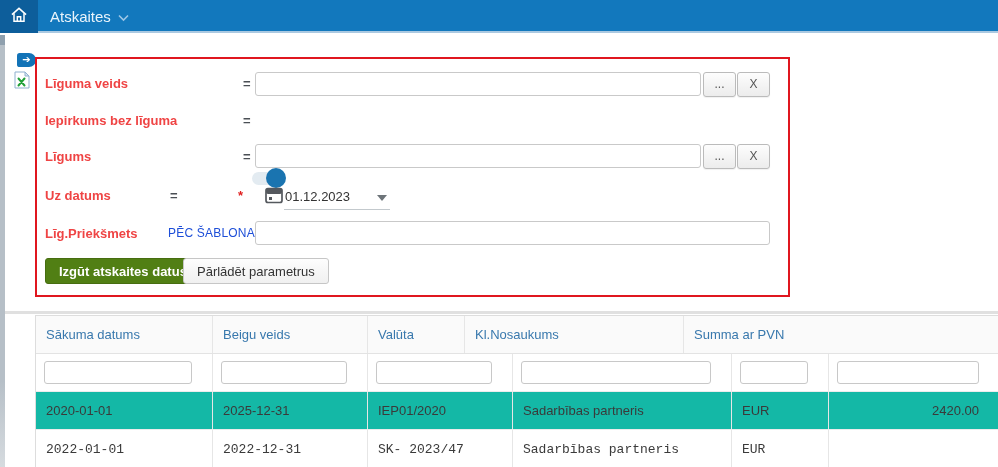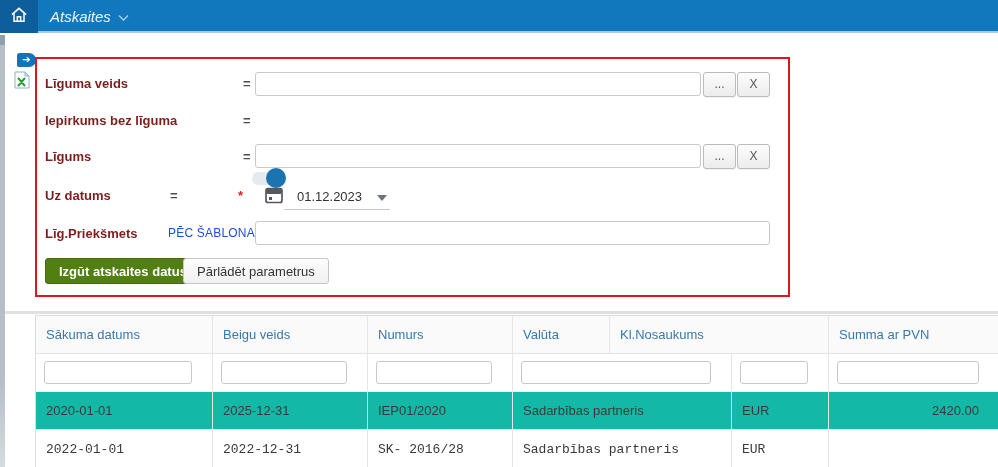--- a/index.html
+++ b/index.html
@@ -8,47 +8,47 @@
     position:relative; width:998px; height:467px; overflow:hidden;
     background:#fff; font-family:"Liberation Sans","DejaVu Sans",sans-serif;
     font-size:13px; color:#3a3f45;
   }
   
   .topbar { position:absolute; left:0; top:0; width:998px; height:33px;
     background:#1278BD; border-bottom:2px solid #abc9e1; }
   .home-tile { position:absolute; left:0; top:0; width:38px; height:33px;
     background:#0D5E9B; display:flex; align-items:center; justify-content:center; cursor:pointer; }
   .tb-title { position:absolute; left:50px; top:0; height:33px; display:flex;
-    align-items:center; gap:7px; color:#eaf4fb; font-size:15px; cursor:pointer;font-style:italic; }
+    align-items:center; gap:7px; color:#eaf4fb; font-size:15px; cursor:pointer; }
   
   .left-strip { position:absolute; left:0; top:35px; width:5px; height:432px;
     background:linear-gradient(#8fa0ae 0 10px, #b6bfc7 10px 80%, #d6dbdf); }
   .collapse-btn { position:absolute; left:17px; top:53px; width:19px; height:14px;
     background:#1273B7; border-radius:3px 8px 8px 3px; color:#fff; font-size:10px;
     line-height:13px; text-align:center; cursor:pointer; }
   .excel-btn { position:absolute; left:14px; top:71px; width:16px; height:18px; cursor:pointer; }
   
   .frame { position:absolute; left:35px; top:57px; width:755px; height:240px;
     border:2px solid #E0161F; background:#fff; }
-  .frame .lbl { position:absolute; left:8px; font-weight:700; color:#7f1d1d; font-size:13px; white-space:nowrap; }
+  .frame .lbl { position:absolute; left:8px; font-weight:700; color:#ef4444; font-size:13px; white-space:nowrap; }
   .eq { position:absolute; color:#4a4f55; font-weight:700; font-size:13px; }
   .tinput { position:absolute; height:24px; border:1px solid #c9c9c9; border-radius:3px;
     background:#fff; font-family:inherit; font-size:13px; padding:0 6px; outline:none; }
   .mini-btn { position:absolute; width:33px; height:25px; border:1px solid #bbb; border-radius:3px;
     background:linear-gradient(#fdfdfd,#ececec); color:#555; font-size:12px; text-align:center;
     line-height:23px; cursor:pointer; box-shadow:0 1px 1px rgba(0,0,0,.06); }
   
   .toggle { position:absolute; left:215px; top:113px; width:29px; height:13px;
     background:#e3ebf1; border-radius:7px; cursor:pointer; }
   .toggle .knob { position:absolute; right:-5px; top:-4px; width:20px; height:20px;
     border-radius:50%; background:#1A74B0; }
   
   .req-star { position:absolute; left:201px; top:129px; color:#e02020; font-weight:700; }
   .cal-icon { position:absolute; left:228px; top:127px; width:18px; height:18px; cursor:pointer; }
-  .date-val { position:absolute; left:260px; top:130px; color:#333; cursor:pointer; }
+  .date-val { position:absolute; left:248px; top:130px; color:#333; cursor:pointer; }
   .date-caret { position:absolute; left:340px; top:136px; width:0; height:0;
     border-left:5px solid transparent; border-right:5px solid transparent;
     border-top:6px solid #6d7479; cursor:pointer; }
   .date-underline { position:absolute; left:247px; top:150px; width:106px; height:1px; background:#c3c9cd; }
   .modifier { position:absolute; left:131px; top:167px; font-size:12px; color:#1d4ed8; letter-spacing:.2px; }
   
   .btn { position:absolute; top:199px; height:26px; border-radius:3px; font-family:inherit;
     font-size:13px; padding:0 13px; cursor:pointer; }
   .btn-primary { left:8px; background:#517F14; border:1px solid #466d10; color:#fff; font-weight:700; }
   .btn-secondary { left:146px; background:linear-gradient(#fdfdfd,#f0f0f0);
@@ -153,21 +153,20 @@
     <button class="btn btn-primary">Izgūt atskaites datus</button>
     <button class="btn btn-secondary">Pārlādēt parametrus</button>
   </div>
 
   <div class="divider"></div>
 
   <div class="grid">
     <div class="t-row t-head">
       <div class="cell c0">Sākuma datums</div>
       <div class="cell c1">Beigu veids</div>
-      <div class="cell c2">Numurs</div>
       <div class="cell c4">Valūta</div>
       <div class="cell c3">Kl.Nosaukums</div>
       <div class="cell c5">Summa ar PVN</div>
     </div>
     <div class="t-row t-filter">
       <div class="cell c0">
           <input class="f-input" value="" style="">
         </div>
       <div class="cell c1">
           <input class="f-input" value="" style="">
@@ -189,19 +188,19 @@
       <div class="cell c0">2020-01-01</div>
       <div class="cell c1">2025-12-31</div>
       <div class="cell c2">IEP01/2020</div>
       <div class="cell c3">Sadarbības partneris</div>
       <div class="cell c4">EUR</div>
       <div class="cell c5 num">2420.00</div>
     </div>
     <div class="t-row t-data2">
       <div class="cell c0">2022-01-01</div>
       <div class="cell c1">2022-12-31</div>
-      <div class="cell c2">SK- 2016/28</div>
+      <div class="cell c2">SK- 2023/47</div>
       <div class="cell c3">Sadarbības partneris</div>
       <div class="cell c4">EUR</div>
     </div>
   </div>
 
 </div>
 
 </body></html>

